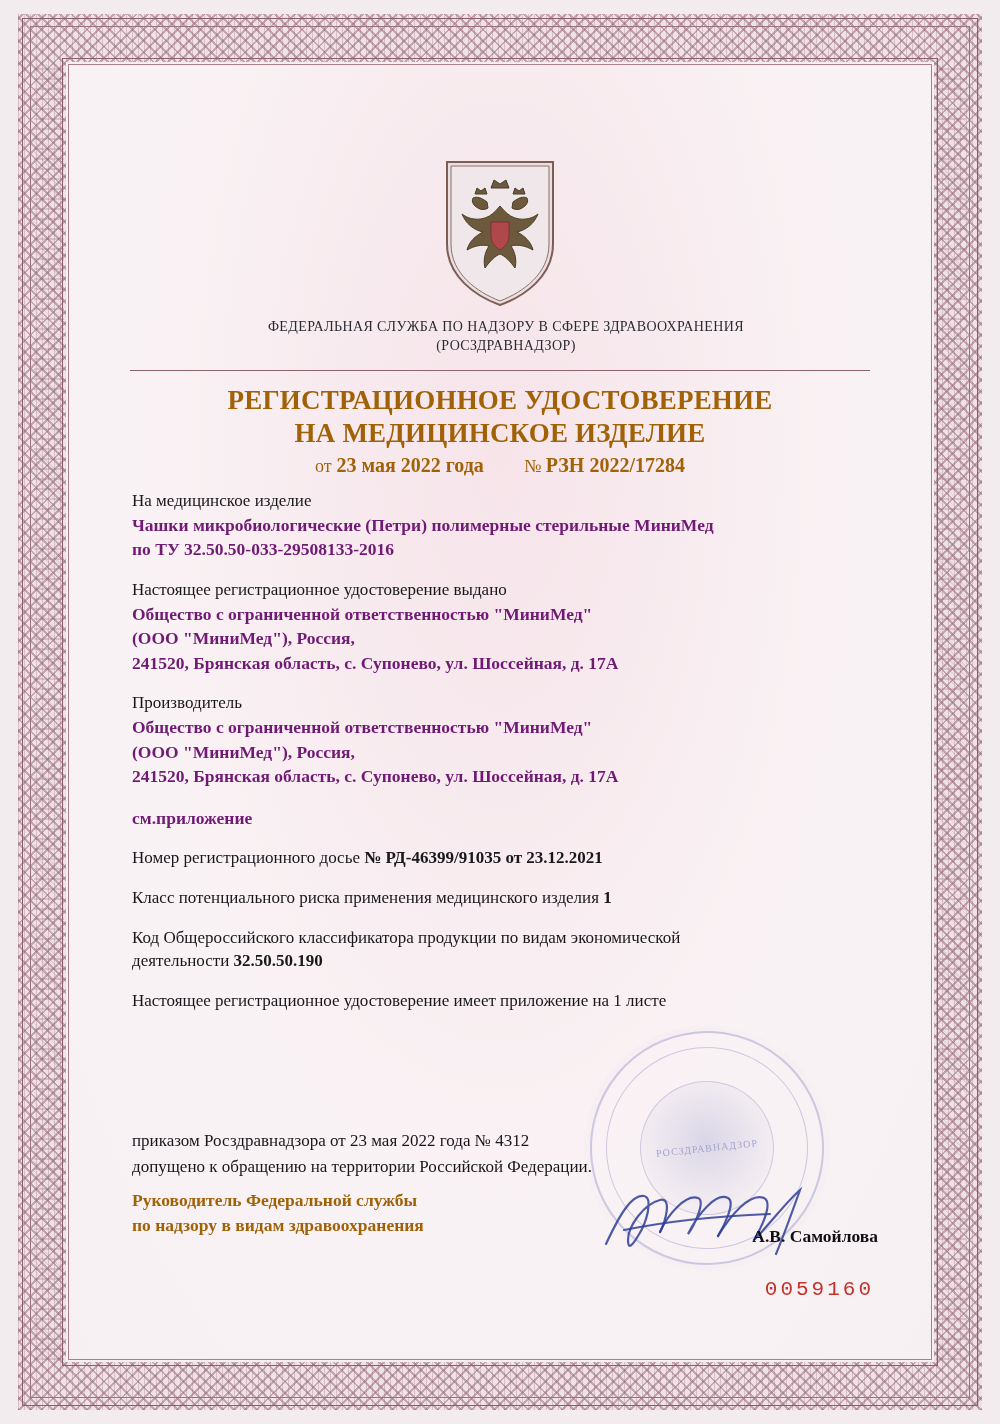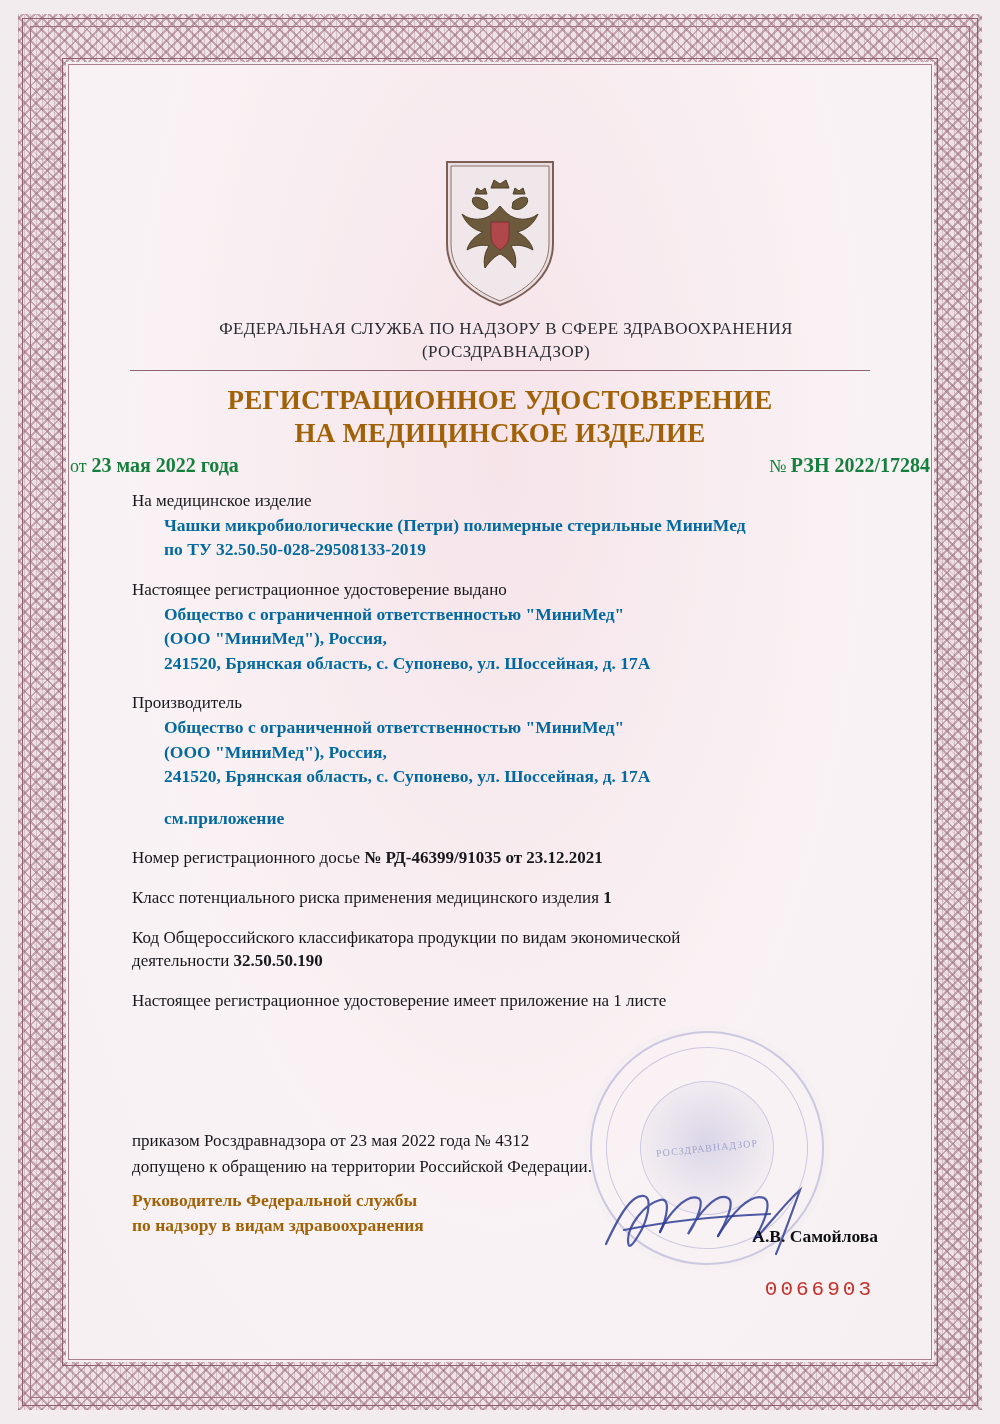--- a/index.html
+++ b/index.html
@@ -104,21 +104,21 @@
     width: 118px; height: 150px;
   }
 
   
   .agency {
     position: absolute;
     left: 72px; right: 60px;
     top: 252px;
     text-align: center;
     color: #2b2b33;
-    font-size: 17px;
+    font-size: 14px;
     letter-spacing: 0.4px;
     line-height: 1.35;
   }
   .rule {
     position: absolute;
     left: 60px;
     right: 60px;
     top: 304px;
     border-top: 1px solid #8d6373;
   }
@@ -131,25 +131,25 @@
     font-size: 27px;
     color: #a16207;
     line-height: 1.22;
     letter-spacing: 0.2px;
   }
   .dateline {
     position: absolute;
     left: 0; right: 0;
     top: 388px;
     display: flex;
-    justify-content: space-between;
+    justify-content: center;
     gap: 40px;
     align-items: baseline;
     font-size: 19px;
-    color: #15803d;
+    color: #a16207;
   }
   .dateline .lbl { font-size: 18px; }
   .dateline .val { font-weight: bold; font-size: 20px; }
 
   
   .fields {
     position: absolute;
     left: 62px;
     right: 55px;
     top: 424px;
@@ -158,22 +158,21 @@
   .field { margin-bottom: 17px; }
   .lbl-line {
     font-size: 17px;
     line-height: 1.35;
     color: #17171c;
   }
   .val-line {
     font-size: 17.5px;
     font-weight: bold;
     line-height: 1.4;
-    color: #0369a1;
-    margin-left: 32px;
+    color: #701a75;
   }
   .inline-b { font-weight: bold; }
 
   
   .stamp {
     position: absolute;
     left: 520px;
     top: 965px;
     width: 230px;
     height: 230px;
@@ -316,21 +315,21 @@
         <span class="lbl">№</span>
         <span class="val">РЗН 2022/17284</span>
       </div>
     </div>
 
     <div class="fields">
 
       <div class="field">
         <div class="lbl-line">На медицинское изделие</div>
         <div class="val-line">Чашки микробиологические (Петри) полимерные стерильные МиниМед</div>
-        <div class="val-line">по ТУ 32.50.50-028-29508133-2019</div>
+        <div class="val-line">по ТУ 32.50.50-033-29508133-2016</div>
       </div>
 
       <div class="field">
         <div class="lbl-line">Настоящее регистрационное удостоверение выдано</div>
         <div class="val-line">Общество с ограниченной ответственностью "МиниМед"</div>
         <div class="val-line">(ООО "МиниМед"), Россия,</div>
         <div class="val-line">241520, Брянская область, с. Супонево, ул. Шоссейная, д. 17А</div>
       </div>
 
       <div class="field">
@@ -388,16 +387,16 @@
         <path d="M12 70 C26 40 38 20 50 22 C60 24 52 50 44 62 C38 72 34 76 34 66 C34 52 50 30 66 26 C78 23 72 46 66 58"></path>
         <path d="M66 58 C74 40 92 20 104 24 C112 27 100 52 94 60 C104 40 122 18 134 24 C142 28 130 52 124 62"></path>
         <path d="M124 62 C136 42 156 18 170 24 C180 29 166 56 160 66"></path>
         <path d="M30 56 C70 48 120 42 176 40"></path>
         <path d="M160 66 C176 50 192 28 206 16 C196 44 188 66 182 80"></path>
       </g>
     </svg>
 
     <div class="signer">А.В. Самойлова</div>
 
-    <div class="serial">0066903</div>
+    <div class="serial">0059160</div>
 
   </div>
 </div>
 
 </body></html>

